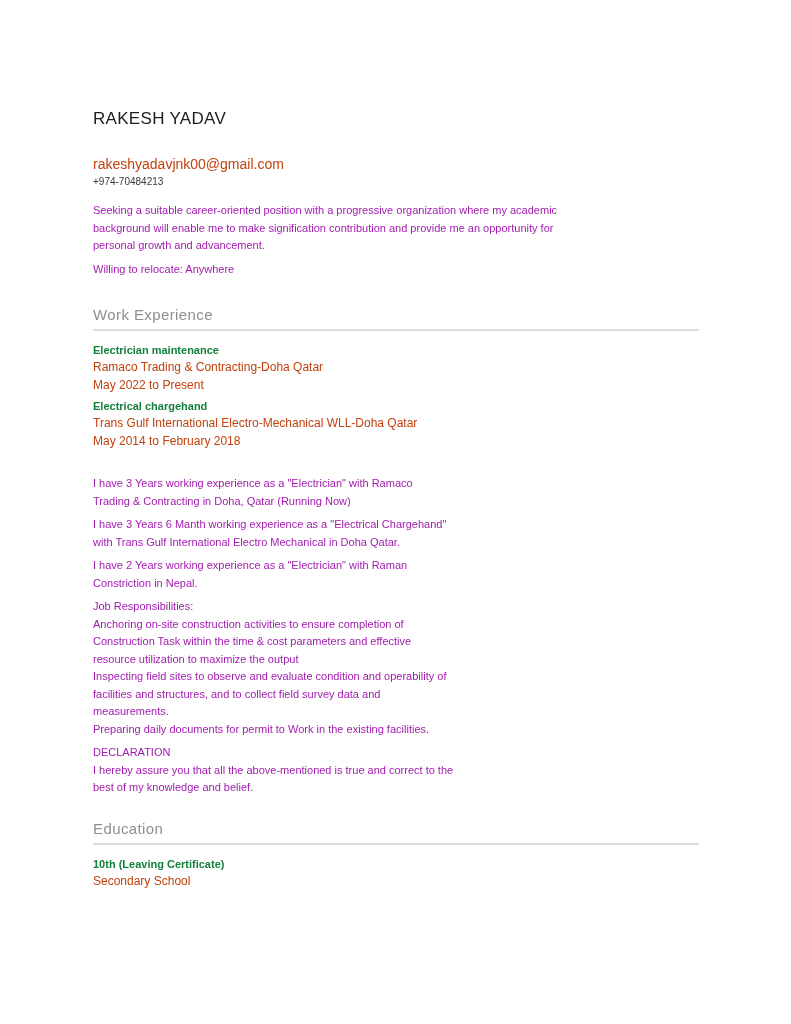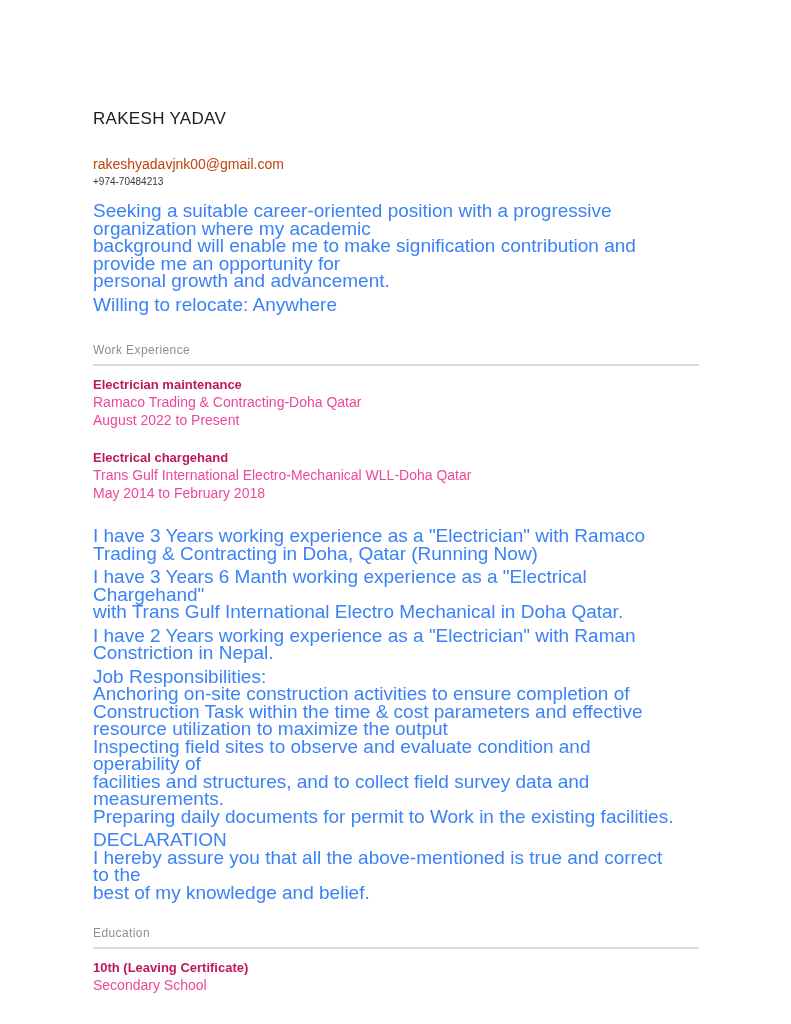--- a/index.html
+++ b/index.html
@@ -35,56 +35,56 @@
     text-decoration: none;
     cursor: pointer;
   }
   .phone {
     font-size: 10px;
     line-height: 18px;
     color: #383838;
   }
   p.body {
     margin: 6px 0 0 0;
-    font-size: 19px;
+    font-size: 11px;
     line-height: 17.5px;
-    color: #3b82f6;
+    color: #a21caf;
     white-space: pre-line;
   }
   p.objective { margin-top: 11px; }
   p.relocate  { margin-top: 6px; }
   .section-we  { margin-top: 26px; }
   .section-edu { margin-top: 21px; }
   h2.section-heading {
     margin: 0;
-    font-size: 12px;
+    font-size: 15px;
     font-weight: 400;
     line-height: 22px;
     color: #8f8f8f;
     letter-spacing: 0.4px;
   }
   hr.section-divider {
     border: none;
     border-top: 2px solid #dbdbdb;
     width: 606px;
     margin: 3px 0 0 0;
   }
   .job { margin-top: 10px; }
-  .job + .job { margin-top: 20px; }
+  .job + .job { margin-top: 3px; }
   h3.job-title {
     margin: 0;
-    font-size: 13px;
+    font-size: 11px;
     font-weight: 700;
     line-height: 18px;
-    color: #be185d;
+    color: #15803d;
   }
   .muted {
-    font-size: 14px;
+    font-size: 12px;
     line-height: 17.5px;
-    color: #ec4899;
+    color: #c2410c;
   }
   .exp-paragraphs p:first-child { margin-top: 25px; }
 </style>
 </head>
 <body>
 
 <div class="page">
 
   <h1 class="name">RAKESH YADAV</h1>
 
@@ -98,21 +98,21 @@
 personal growth and advancement.</p>
   <p class="body relocate">Willing to relocate: Anywhere</p>
 
   <div class="section-we">
     <h2 class="section-heading">Work Experience</h2>
     <hr class="section-divider">
 
     <div class="job">
       <h3 class="job-title">Electrician maintenance</h3>
       <div class="muted">Ramaco Trading &amp; Contracting-Doha Qatar</div>
-      <div class="muted">August 2022 to Present</div>
+      <div class="muted">May 2022 to Present</div>
     </div>
 
     <div class="job">
       <h3 class="job-title">Electrical chargehand</h3>
       <div class="muted">Trans Gulf International Electro-Mechanical WLL-Doha Qatar</div>
       <div class="muted">May 2014 to February 2018</div>
     </div>
 
     <div class="exp-paragraphs">
       <p class="body">I have 3 Years working experience as a "Electrician" with Ramaco

